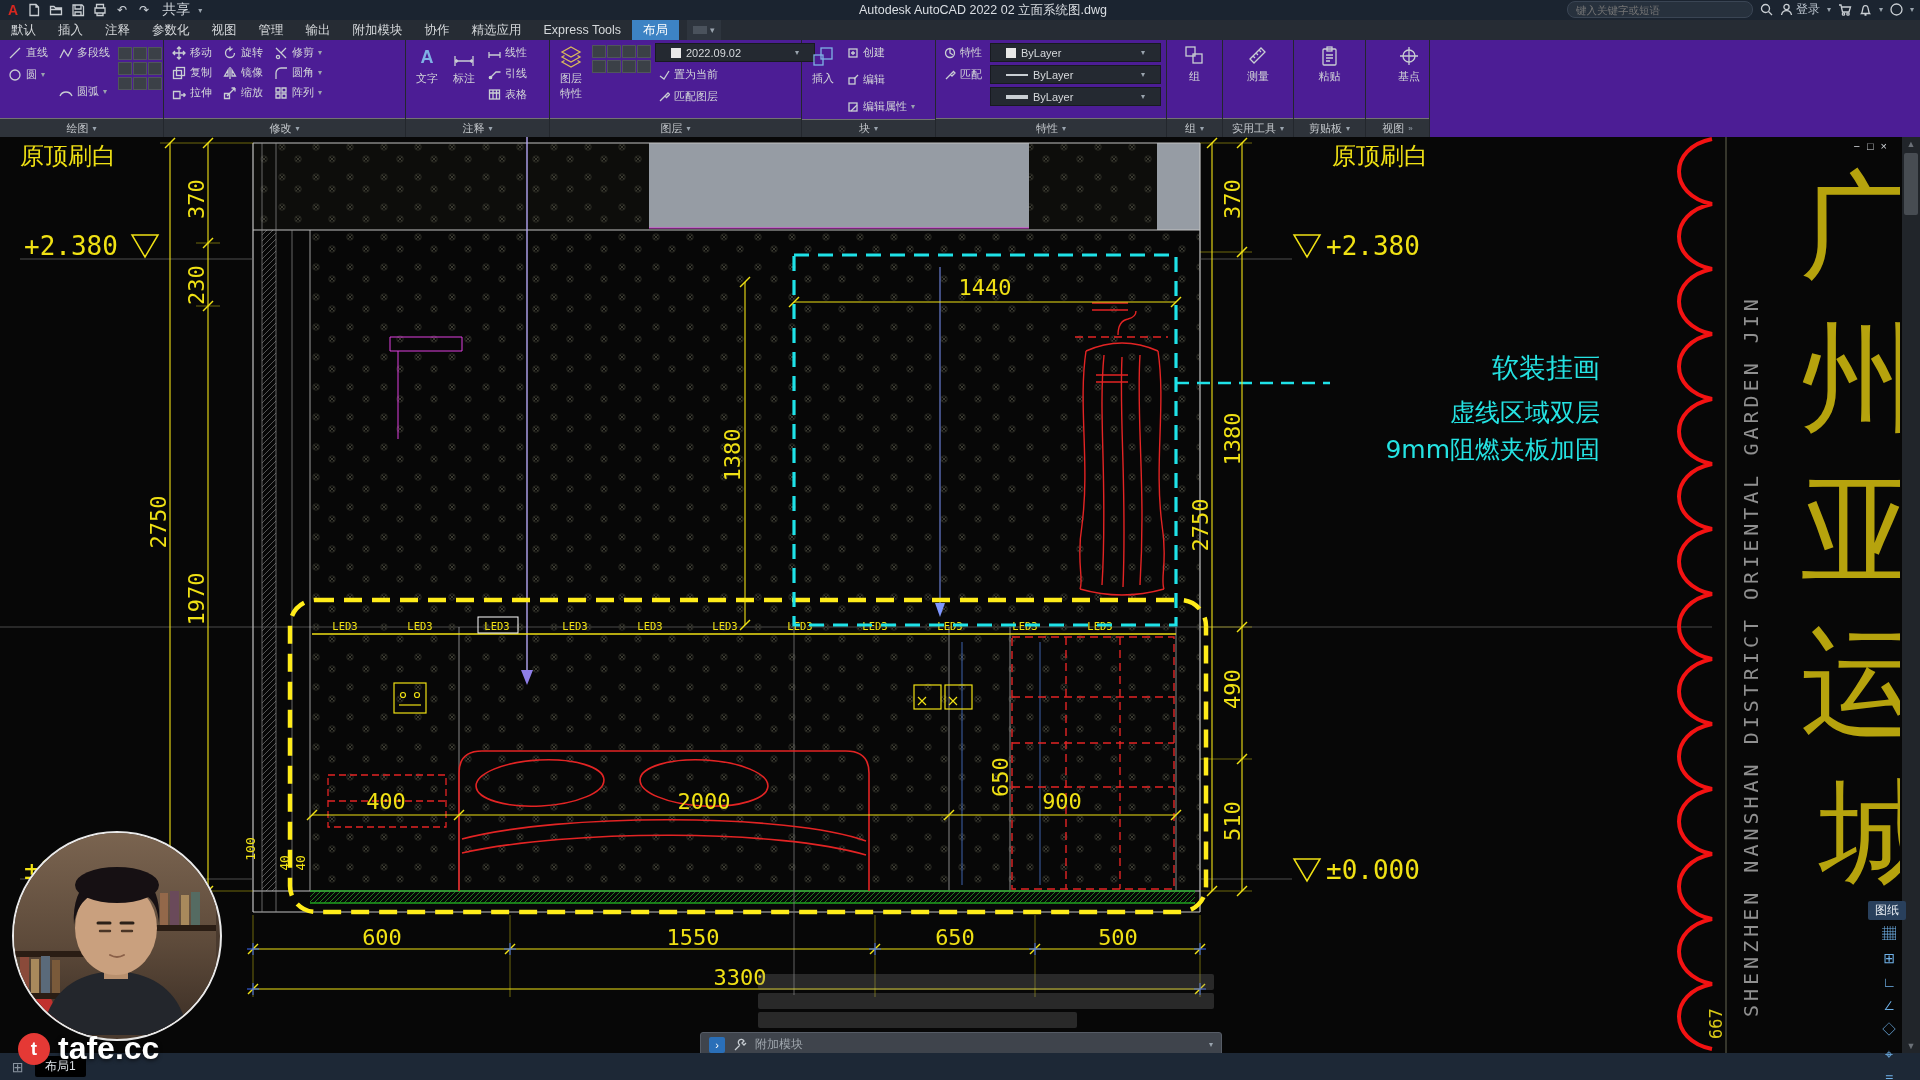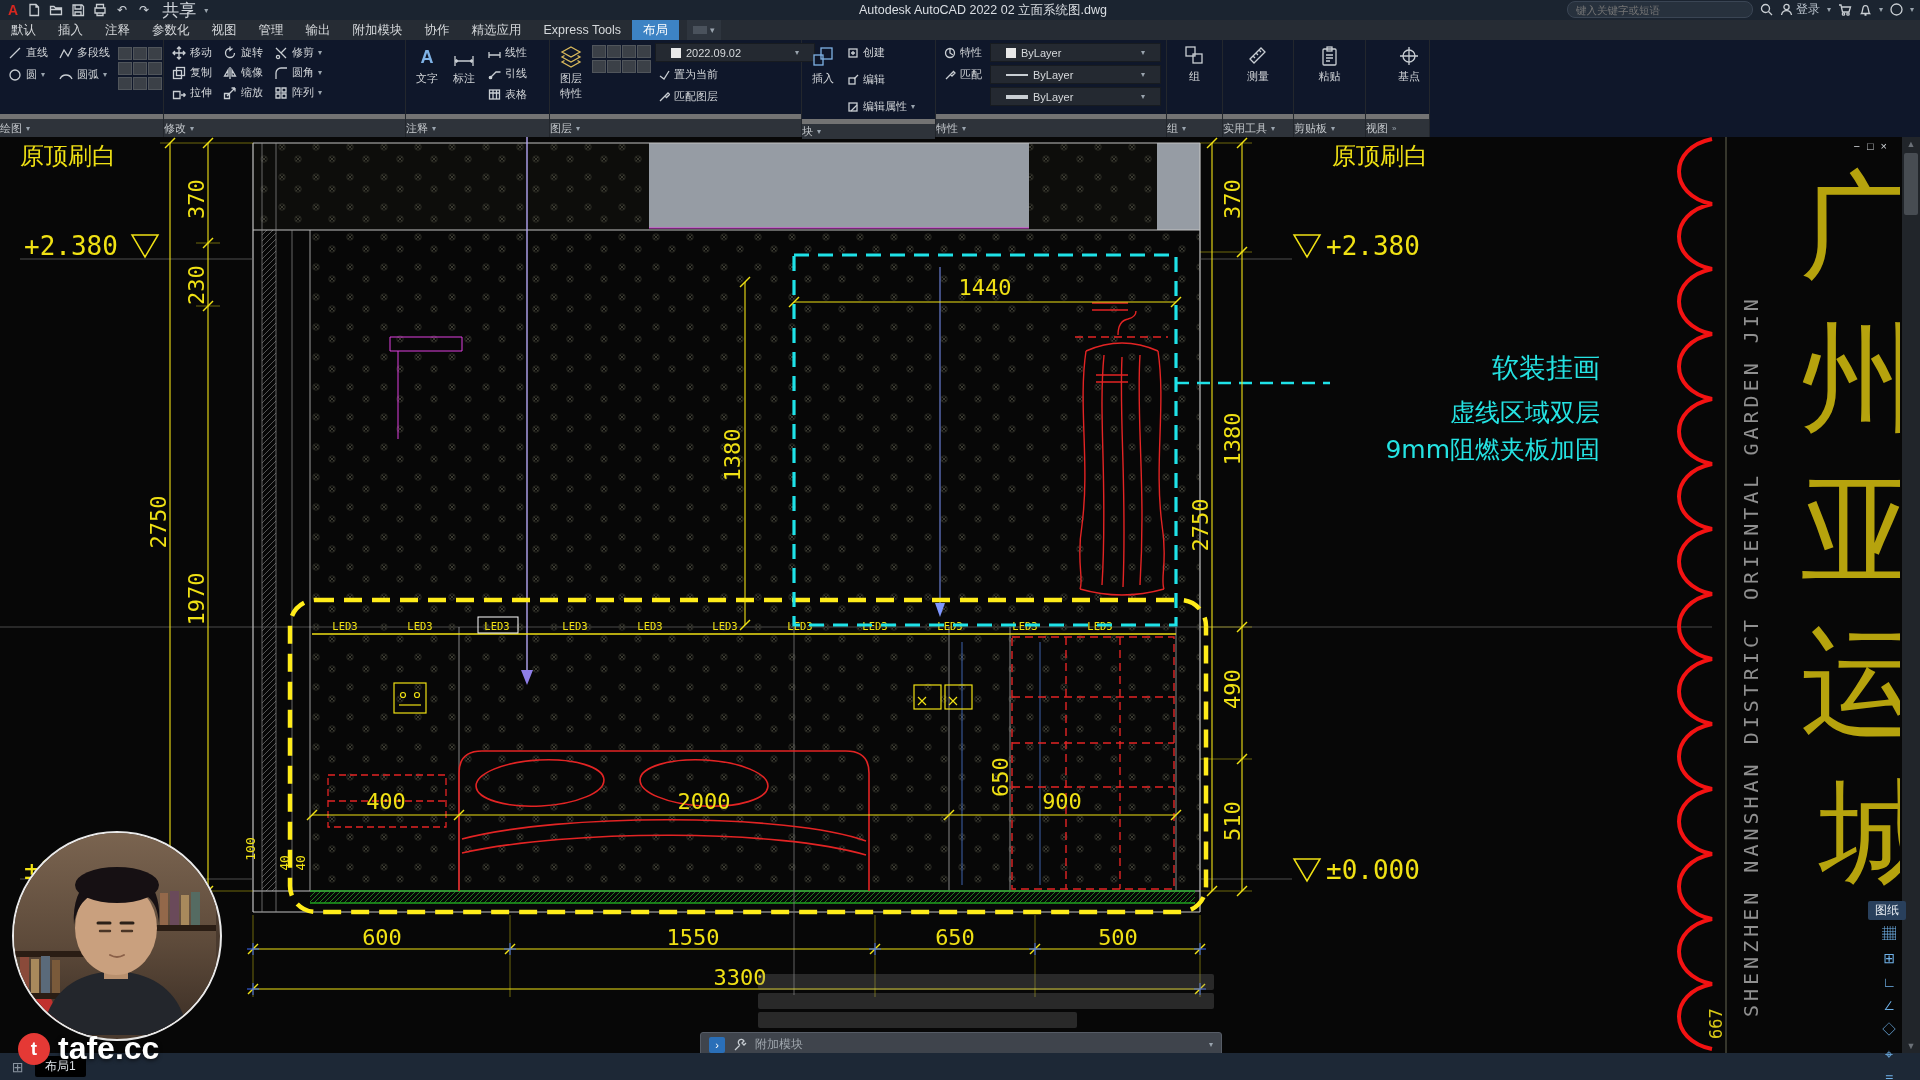--- a/index.html
+++ b/index.html
@@ -5,38 +5,38 @@
   html,body{margin:0;padding:0;background:#000;}
   #root{position:relative;width:1920px;height:1080px;overflow:hidden;background:#070707;
         font-family:"Liberation Sans",sans-serif;-webkit-font-smoothing:antialiased;}
   
   #titlebar{position:absolute;left:0;top:0;width:1920px;height:20px;background:#1b2430;
             display:flex;align-items:center;color:#cfd4da;font-size:12px;z-index:10;}
   #titlebar .lgrp{display:flex;align-items:center;gap:2px;padding-left:4px;}
   .qat{width:20px;height:18px;display:flex;align-items:center;justify-content:center;}
   .qat svg{display:block;}
   .acad-a{color:#d6271f;font-weight:bold;font-size:14px;padding:0 4px;}
-  .share{font-size:17px;color:#cfd4da;padding:0 6px;}
+  .share{font-size:14px;color:#cfd4da;padding:0 6px;}
   .tb-title{position:absolute;left:50%;transform:translateX(-50%);top:2px;font-size:12.5px;color:#dbdfe4;white-space:nowrap;margin-left:23px;}
   .rgrp{position:absolute;right:6px;top:1px;display:flex;align-items:center;gap:7px;}
   .search-pill{width:168px;height:15px;background:#27313d;border:1px solid #3a4554;border-radius:8px;
                color:#97a1ad;font-size:10.5px;padding:0 8px;outline:none;}
   .tbico{color:#b9c2cc;font-size:12px;display:flex;align-items:center;gap:3px;}
   .caret{font-size:8px;color:#9aa4ae;}
   
   #tabs{position:absolute;left:0;top:20px;width:1920px;height:20px;background:#262c34;display:flex;align-items:stretch;z-index:10;}
   .tab{display:flex;align-items:center;padding:0 11px;font-size:12.5px;color:#d5d8db;cursor:default;}
   .tab.active{background:#3d83c4;color:#fff;}
   .ws-box{display:flex;align-items:center;gap:3px;margin-left:8px;padding:0 6px;color:#9aa4ae;font-size:9px;background:#2e353e;}
   
-  #ribbon{position:absolute;left:0;top:40px;width:1920px;height:97px;background:#0f172a;display:flex;z-index:10;}
+  #ribbon{position:absolute;left:0;top:40px;width:1920px;height:97px;background:#4c1d95;display:flex;z-index:10;}
   .panel{display:flex;flex-direction:column;border-right:1px solid #23272d;}
   .pbody{flex:1;display:flex;gap:5px;padding:3px 5px;align-items:flex-start;}
-  .plabel{height:18px;background:#2e333a;border-top:5px solid #737373;display:flex;align-items:center;
-          justify-content:flex-start;gap:4px;font-size:11px;color:#c4c8cc;}
+  .plabel{height:18px;background:#2e333a;border-top:1px solid #737373;display:flex;align-items:center;
+          justify-content:center;gap:4px;font-size:11px;color:#c4c8cc;}
   .col{display:flex;flex-direction:column;gap:1px;}
   .bigbtn{display:flex;flex-direction:column;align-items:center;justify-content:flex-start;gap:2px;
           font-size:11px;color:#d2d5d8;padding:2px 4px;text-align:center;}
   .smallbtn{display:flex;align-items:center;gap:4px;font-size:11px;color:#d2d5d8;height:19px;padding:0 3px;white-space:nowrap;}
   .ic{fill:none;stroke:#c9ced3;stroke-width:1.3;}
   .tinygrid{display:grid;grid-template-columns:repeat(3,13px);gap:2px;padding-top:4px;}
   .tinygrid4{display:grid;grid-template-columns:repeat(4,13px);gap:2px;padding-top:2px;}
   .tiny{width:12px;height:11px;border:1px solid #50555b;background:#3b4047;}
   .dd{display:flex;align-items:center;background:#242931;border:1px solid #171b20;height:17px;
       font-size:11px;color:#d6d9dc;padding:0 15px;gap:5px;}
@@ -177,21 +177,21 @@
               <span>直线</span>
             </div>
           <div class="smallbtn">
               <svg class="ic" width="14" height="14">
                 <circle cx="7" cy="7" r="5"></circle>
               </svg>
               <span>圆</span>
               <span class="caret">▾</span>
             </div>
         </div>
-        <div class="col" style="gap:3px">
+        <div class="col" style="gap:20px">
           <div class="smallbtn">
               <svg class="ic" width="14" height="14">
                 <path d="M1 12L5 4L9 10L13 2"></path>
               </svg>
               <span>多段线</span>
             </div>
           <div class="smallbtn">
               <svg class="ic" width="14" height="14">
                 <path d="M1 11A6.5 6.5 0 0 1 13 11"></path>
               </svg>

